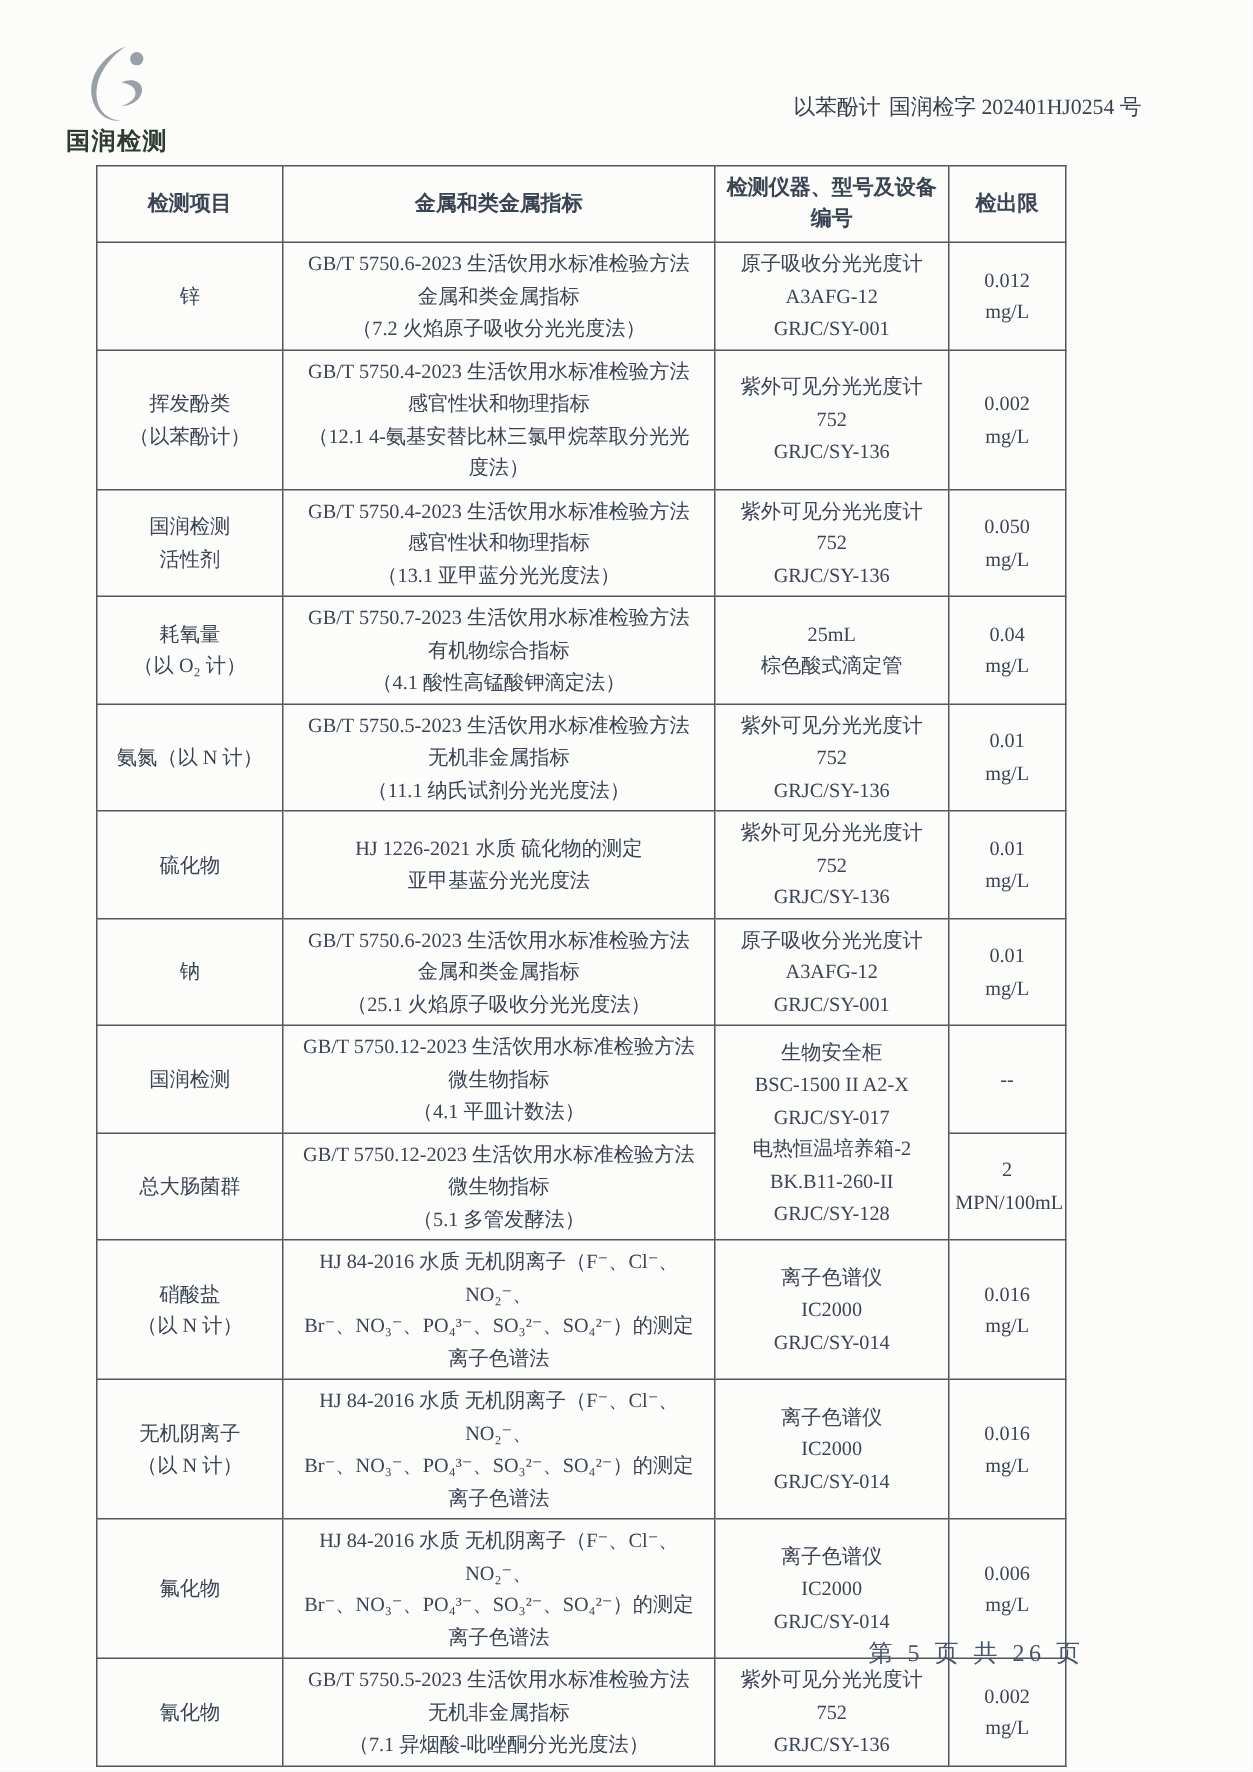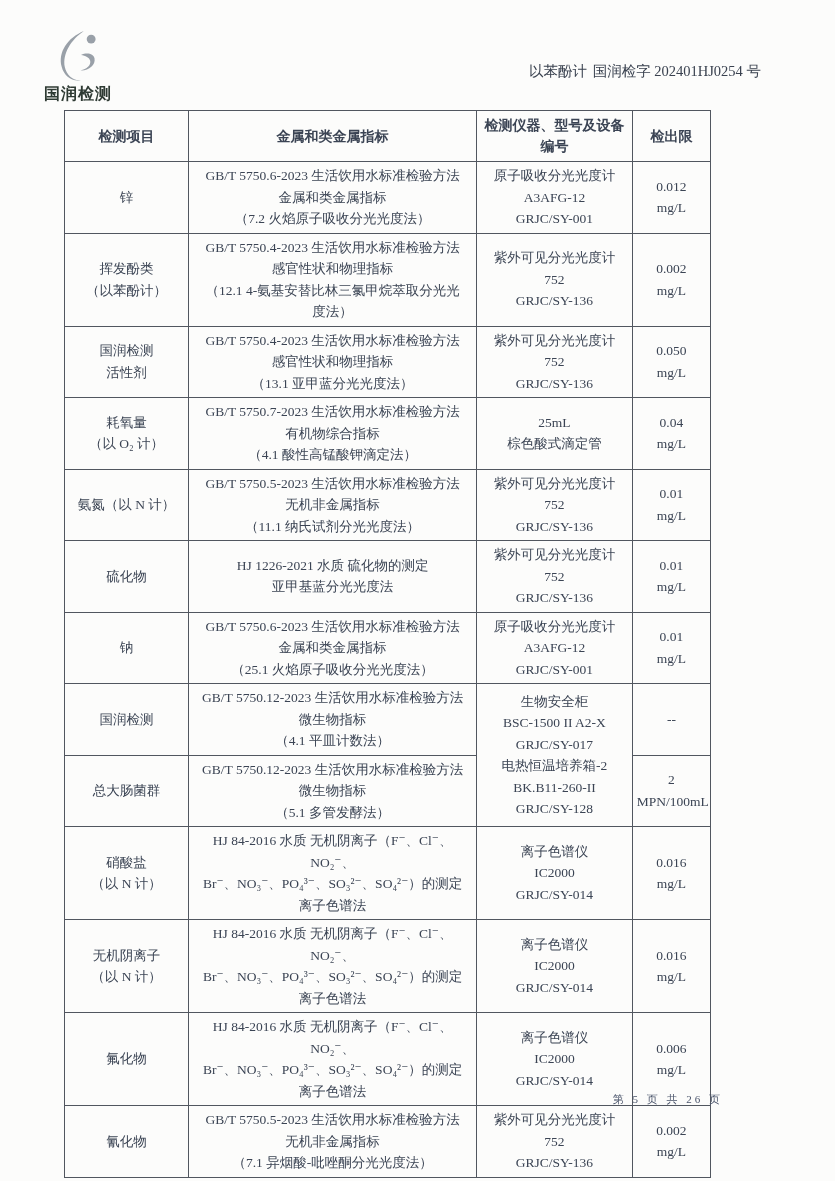--- a/index.html
+++ b/index.html
@@ -55,21 +55,21 @@
     line-height:21.5px;
   }
   td.col-method{font-size:13.5px;}
   col.c1{width:19.2%;}
   col.c2{width:44.6%;}
   col.c3{width:24.1%;}
   col.c4{width:12.1%;}
   
   .footer{
     position:absolute;top:1092px;right:112px;
-    font-size:11px;letter-spacing:3px;
+    font-size:16px;letter-spacing:3px;
     color:#49536a;
   }
 </style>
 </head>
 <body>
 
 <div class="page">
 
   <div class="logo-wrap">
     <svg class="logo-glyph" viewBox="0 0 60 60" aria-hidden="true">

